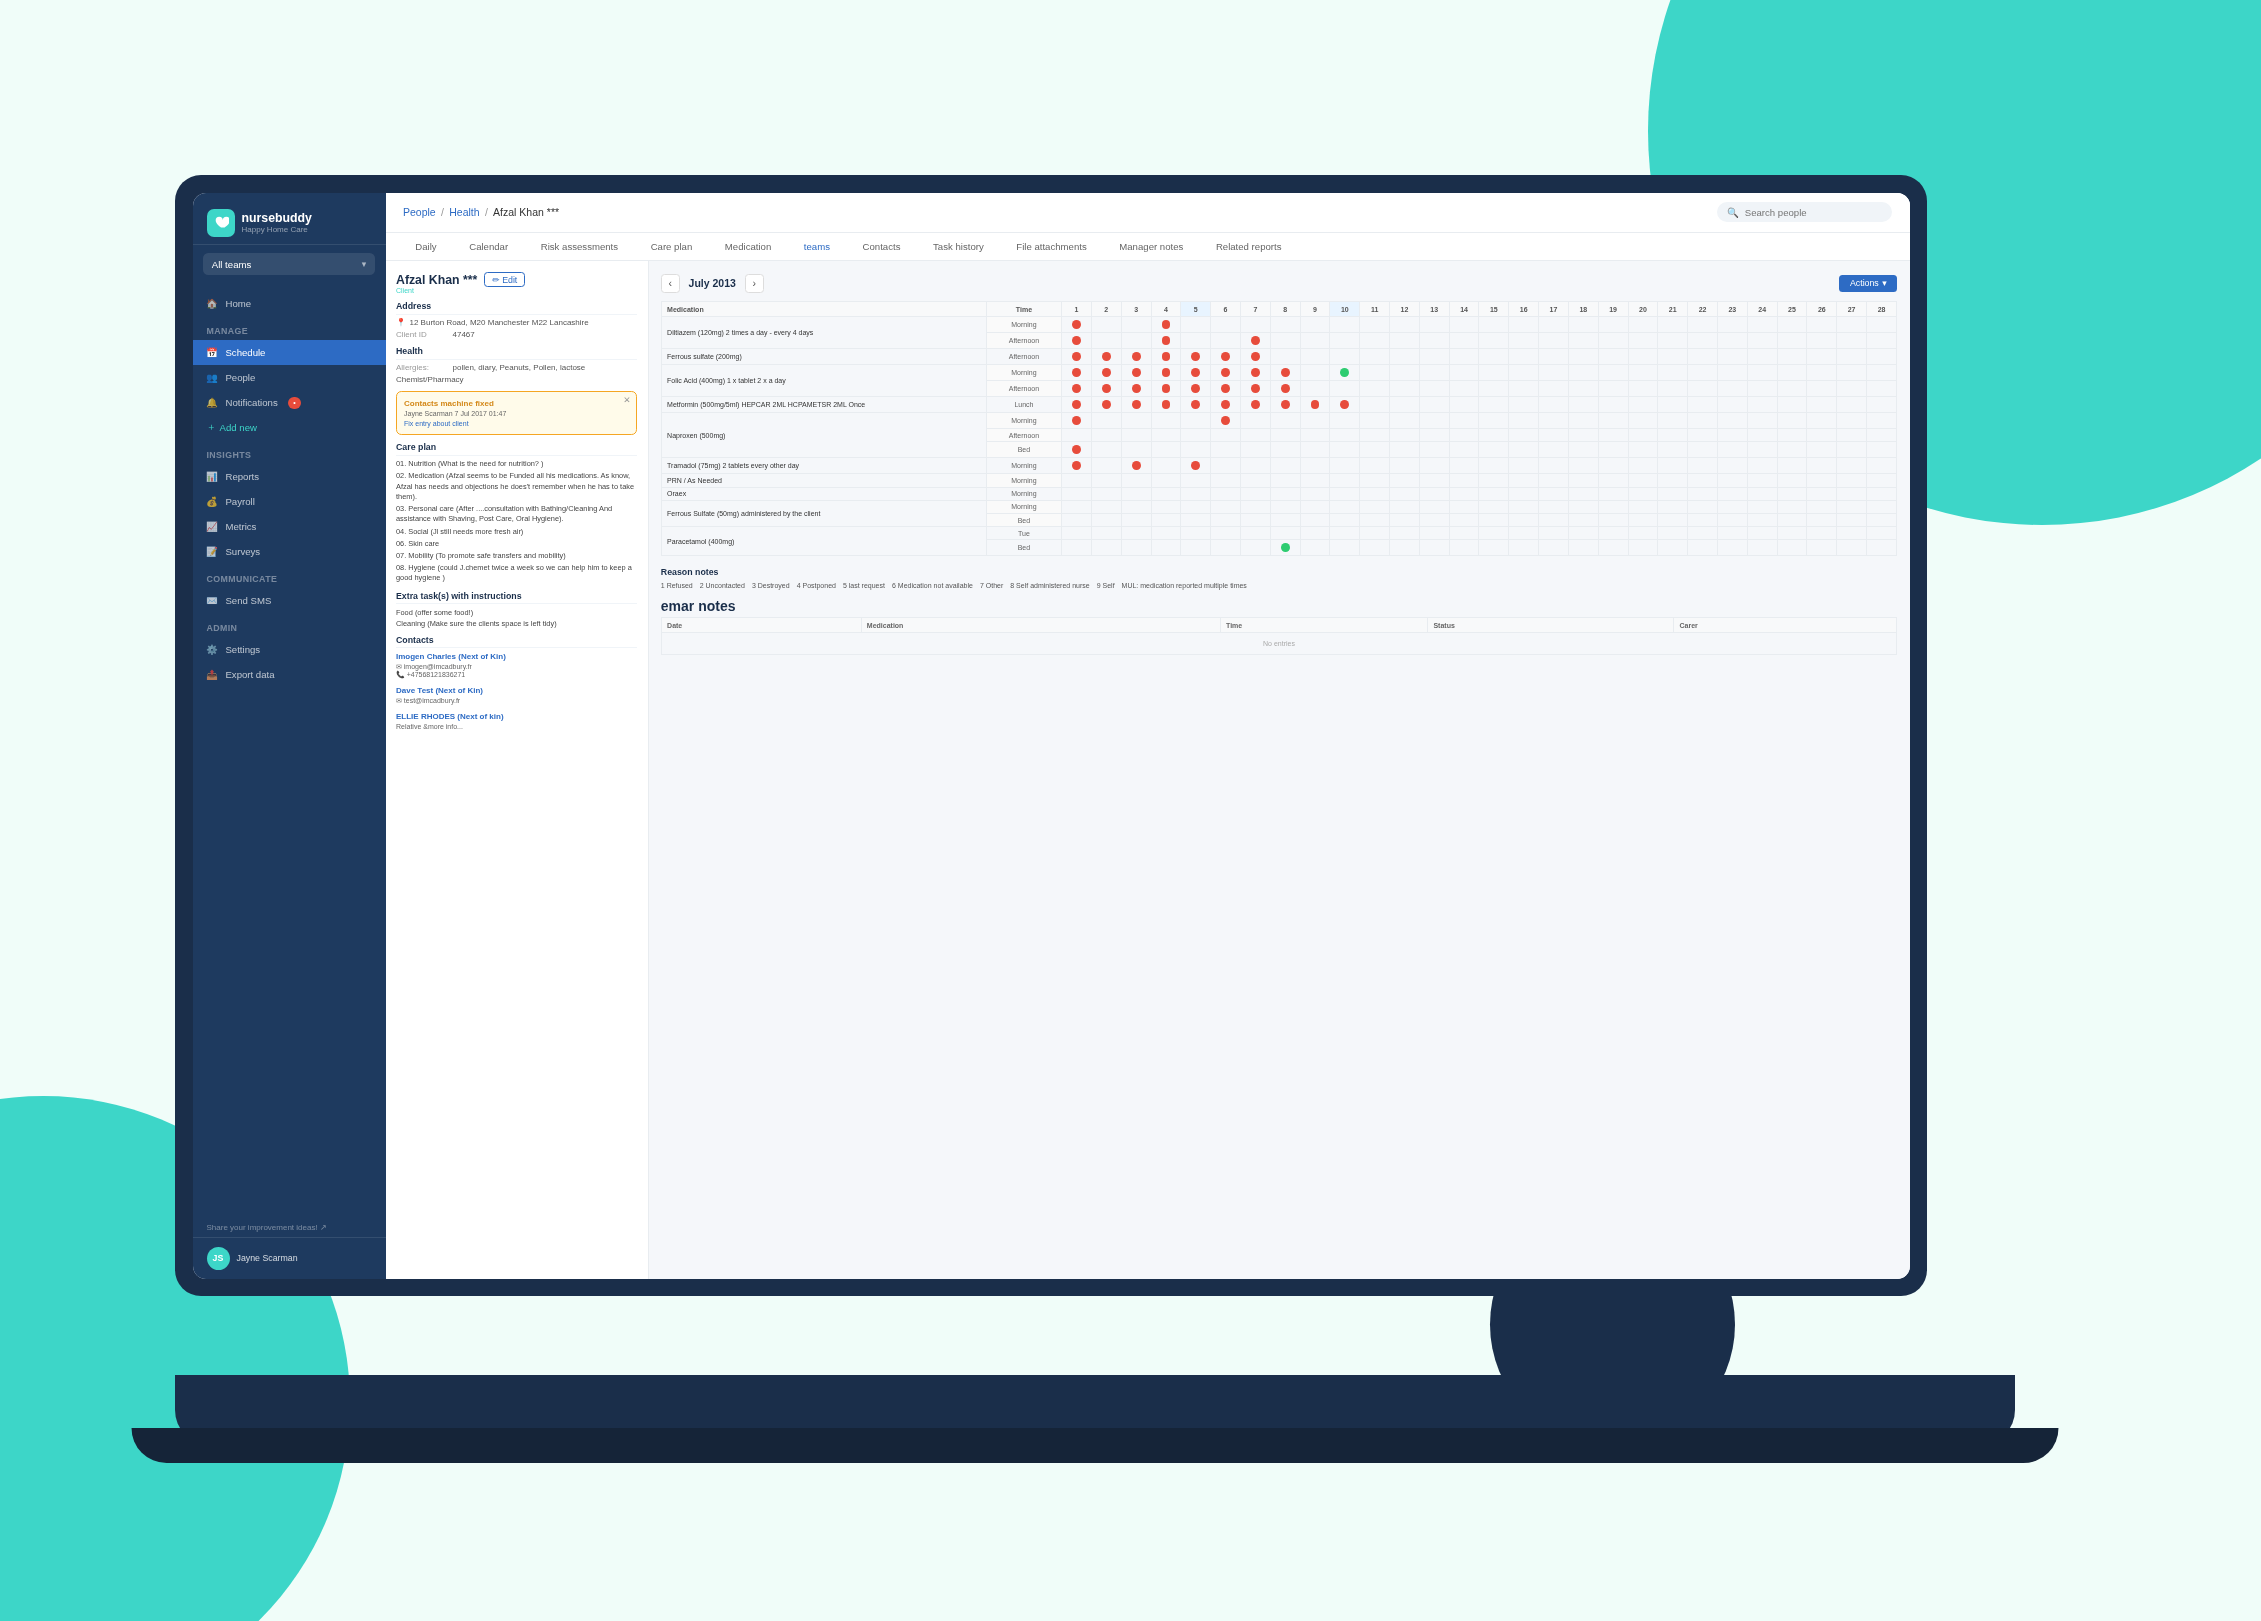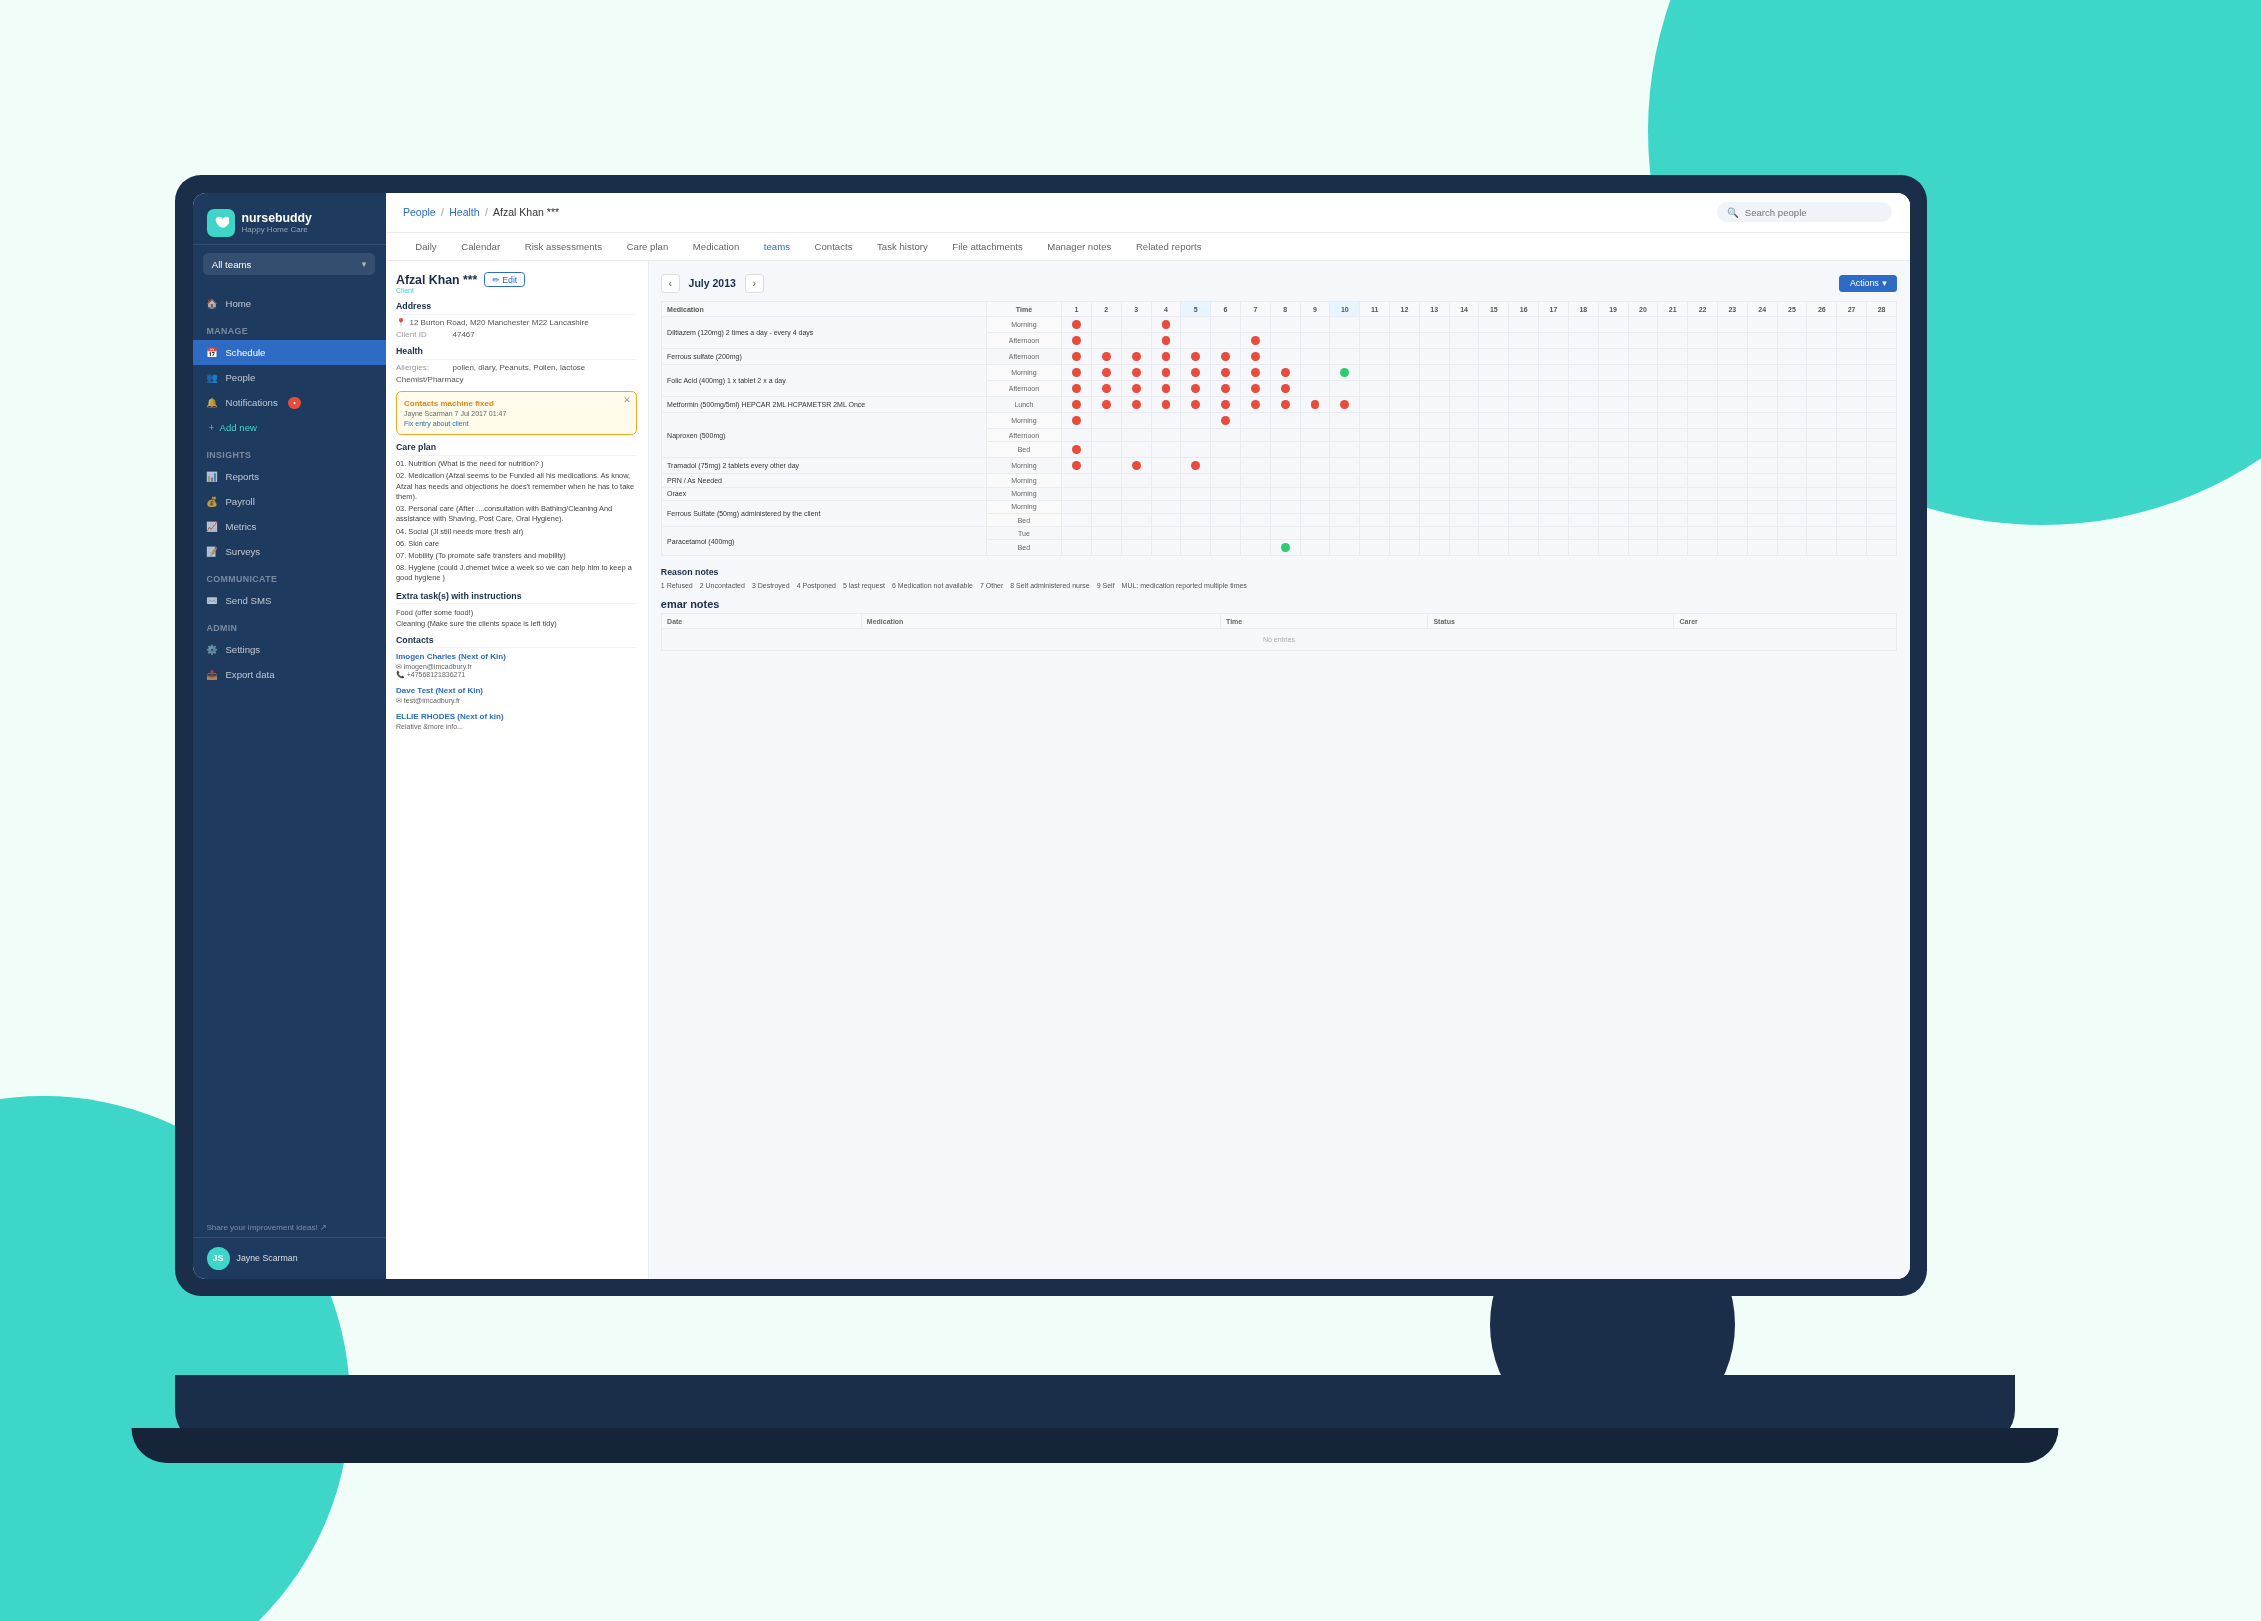--- a/index.html
+++ b/index.html
@@ -310,21 +310,21 @@
       padding: 1.8px 7px;
       font-size: 8.8px;
       cursor: pointer;
     }
 
     
     .tab-nav {
       background: white;
       padding: 0 17.5px;
       display: flex;
-      gap: 0;
+      gap: 8px;
       border-bottom: 1.8px solid #e8ecf0;
       overflow-x: auto;
     }
     .tab-item {
       padding: 8.8px 12.3px;
       font-size: 9.6px;
       color: #666;
       cursor: pointer;
       border-bottom: 1.8px solid transparent;
       margin-bottom: -1.8px;
@@ -574,21 +574,21 @@
     .legend-item {
       display: flex;
       align-items: center;
       gap: 2.6px;
     }
 
     .audit-section {
       margin-top: 8.8px;
     }
     .audit-title {
-      font-size: 11px;
+      font-size: 14px;
       font-weight: 600;
       color: #1a2e4a;
       margin-bottom: 3.5px;
     }
     .audit-table {
       border-collapse: collapse;
       width: 100%;
       font-size: 7px;
     }
     .audit-table th {

